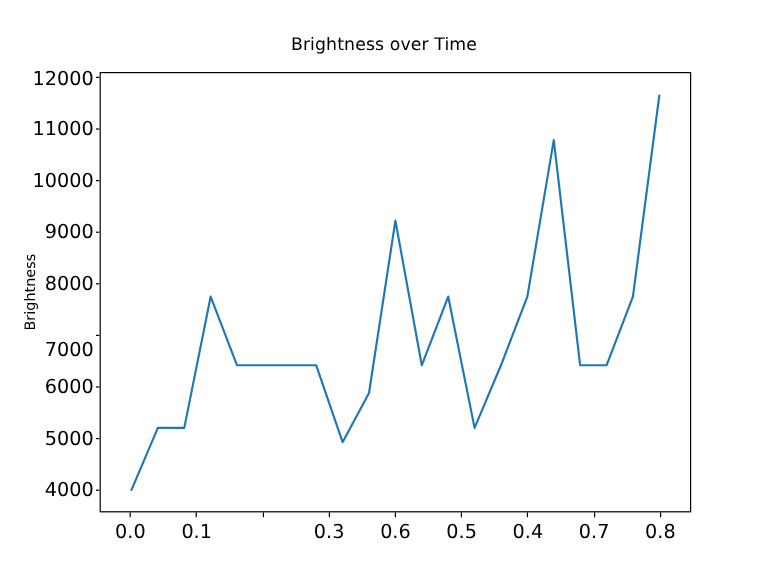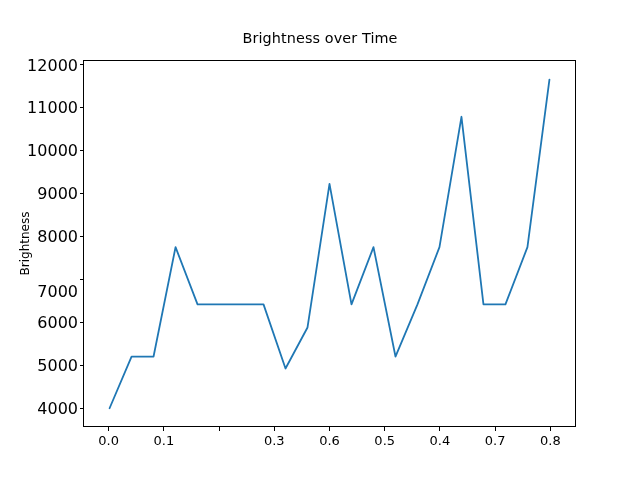--- a/index.html
+++ b/index.html
@@ -73,21 +73,21 @@
   .xlabels {
     position: absolute;
     left: 0;
     top: 433px;
     width: 640px;
     height: 20px;
   }
   .xlabels span {
     position: absolute;
     transform: translateX(-50%);
-    font-size: 13px;
+    font-size: 16px;
     white-space: nowrap;
   }
   #xaxis-label {
     position: absolute;
     left: 83px;
     width: 493px;
     top: 455px;
     text-align: center;
     font-size: 12px;
   }

